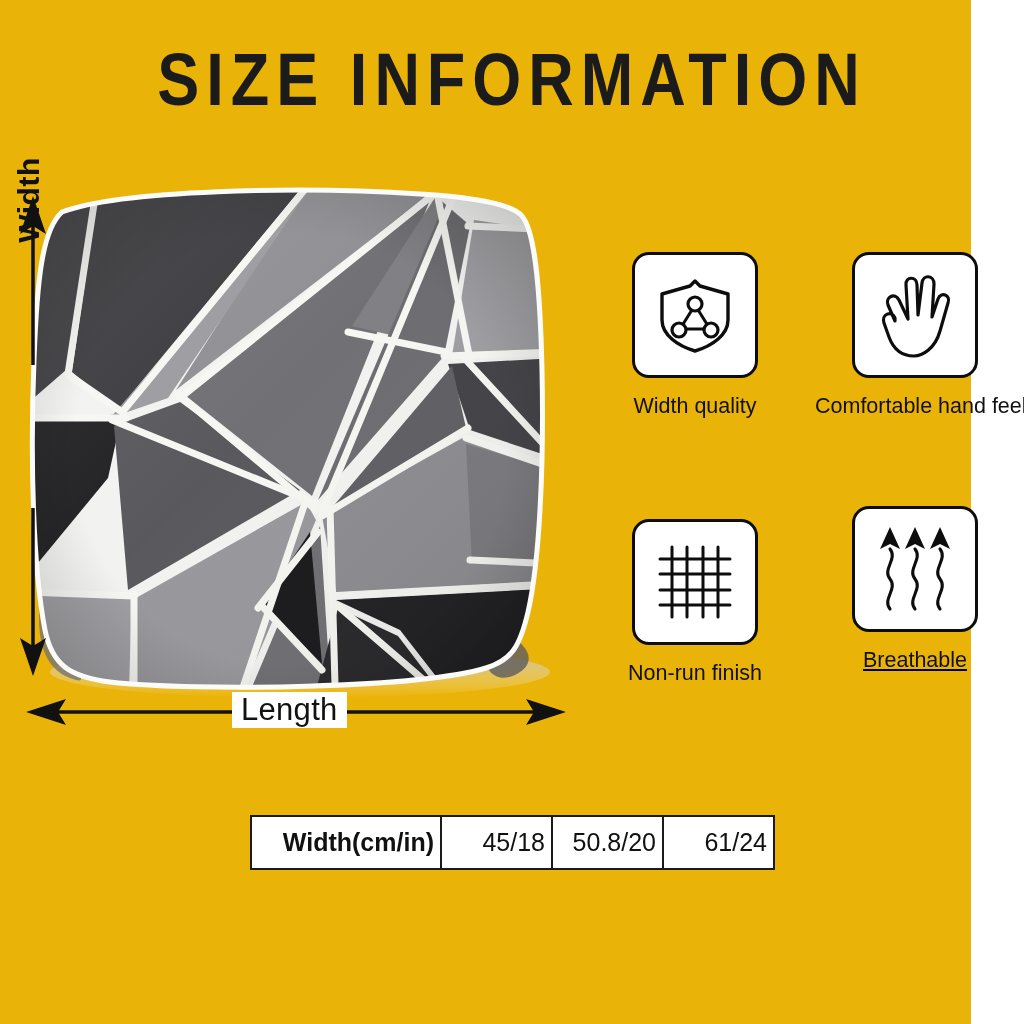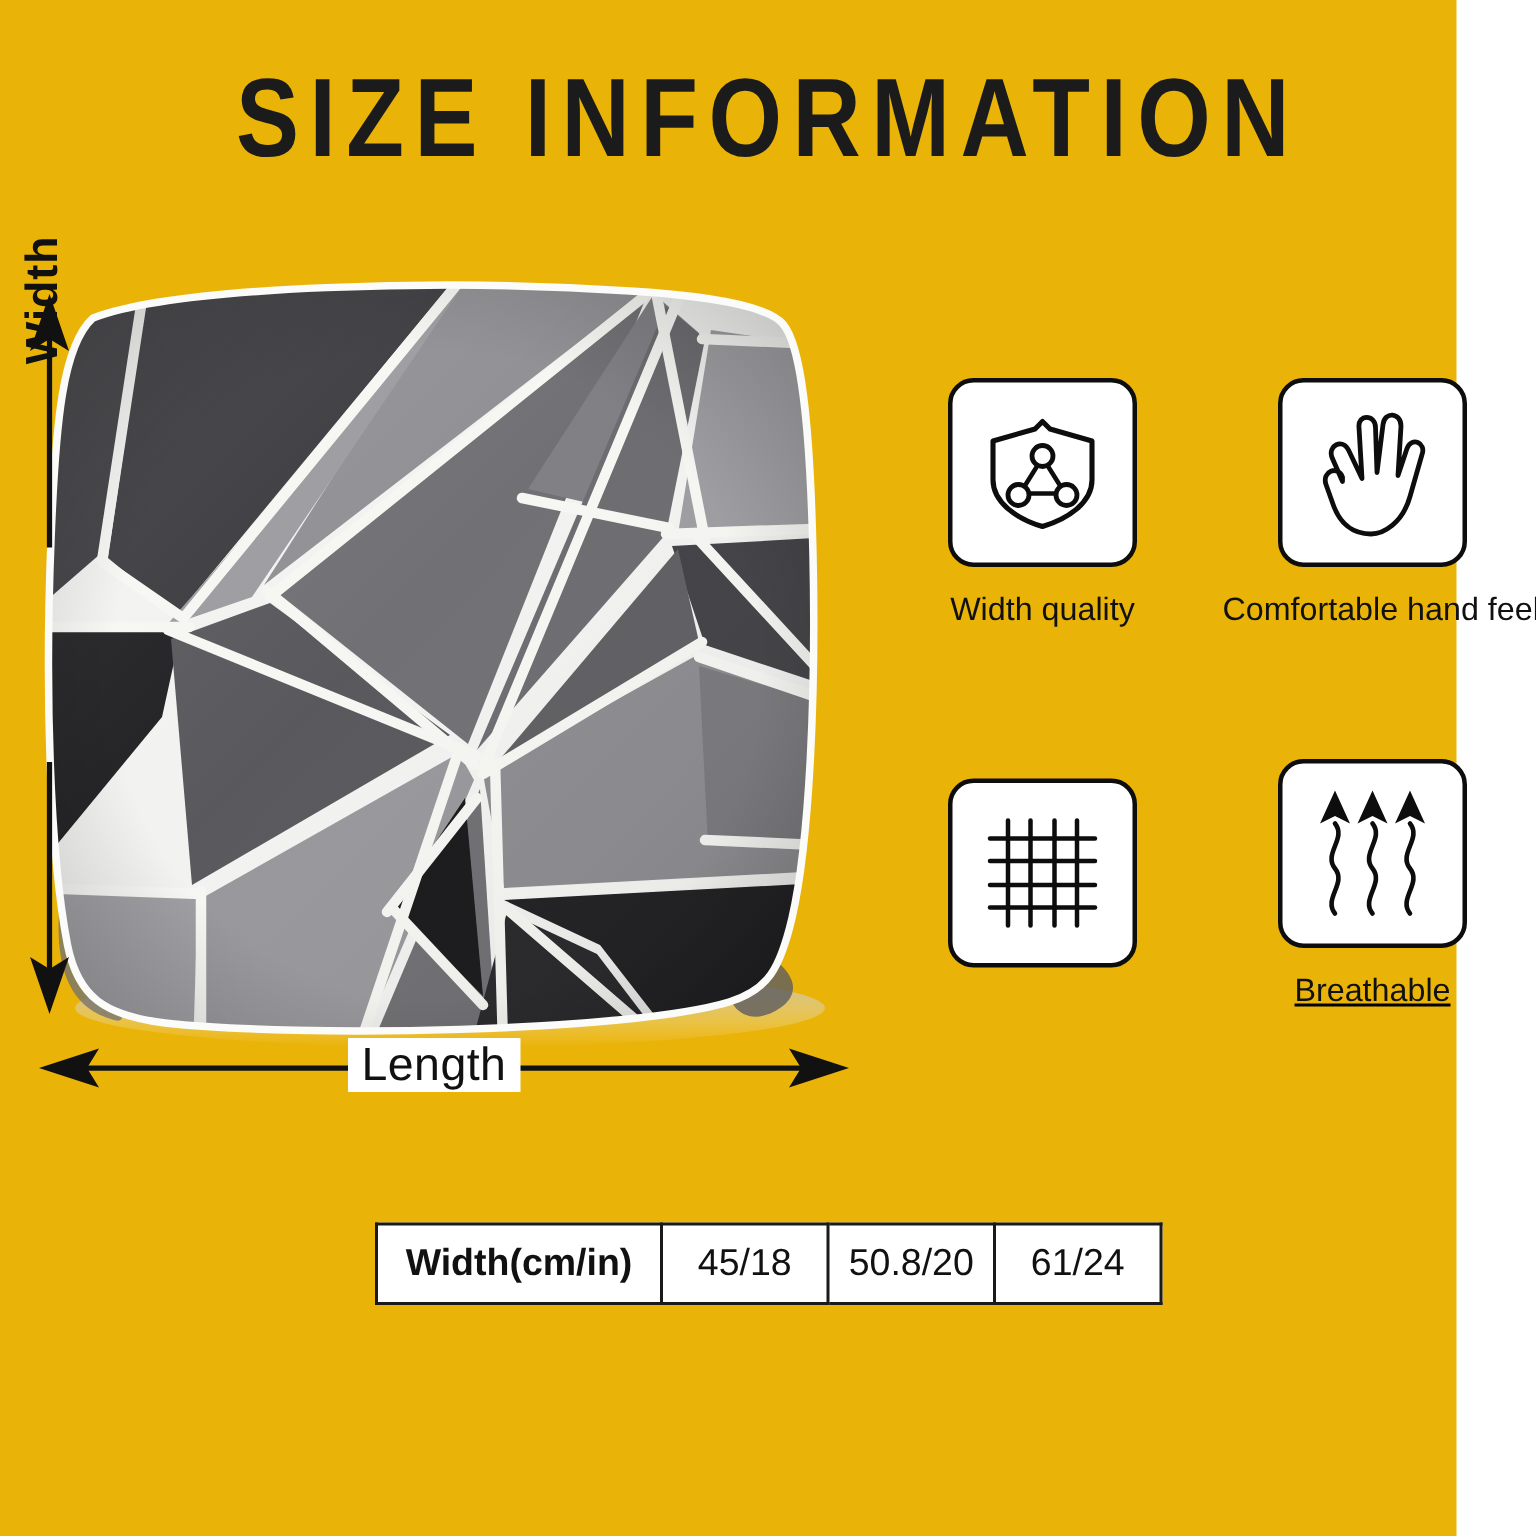--- a/index.html
+++ b/index.html
@@ -77,21 +77,21 @@
   #size-table {
     position: absolute; left: 250px; top: 815px;
     border-collapse: collapse;
     background: #fff;
   }
   #size-table td {
     border: 2px solid #1a1a1a;
     height: 53px;
     font-size: 25px;
     color: #111;
-    text-align: center;
+    text-align: right;
     padding: 0 6px;
   }
   #size-table td.rowhead {
     font-weight: 700;
     width: 190px;
     font-size: 25px;
   }
   #size-table td.val { width: 111px; }
 </style>
 </head>
@@ -257,20 +257,21 @@
             <line x1="35" y1="8" x2="35" y2="78"></line>
             <line x1="51" y1="8" x2="51" y2="78"></line>
             <line x1="66" y1="8" x2="66" y2="78"></line>
             <line x1="8" y1="20" x2="78" y2="20"></line>
             <line x1="8" y1="35" x2="78" y2="35"></line>
             <line x1="8" y1="51" x2="78" y2="51"></line>
             <line x1="8" y1="66" x2="78" y2="66"></line>
           </g>
         </svg>
       </div>
+      <div class="feat-label">Non-run finish</div>
     </div>
 
     <div class="feature" id="feat-3">
       <div class="feat-box">
         <svg width="86" height="92" viewBox="0 0 86 92">
           <g fill="none" stroke="#0d0d0d" stroke-width="3.1" stroke-linecap="round">
             <path d="M18 86 C10 76 26 66 18 56 C10 46 26 36 18 26"></path>
             <path d="M43 86 C35 76 51 66 43 56 C35 46 51 36 43 26"></path>
             <path d="M68 86 C60 76 76 66 68 56 C60 46 76 36 68 26"></path>
           </g>

